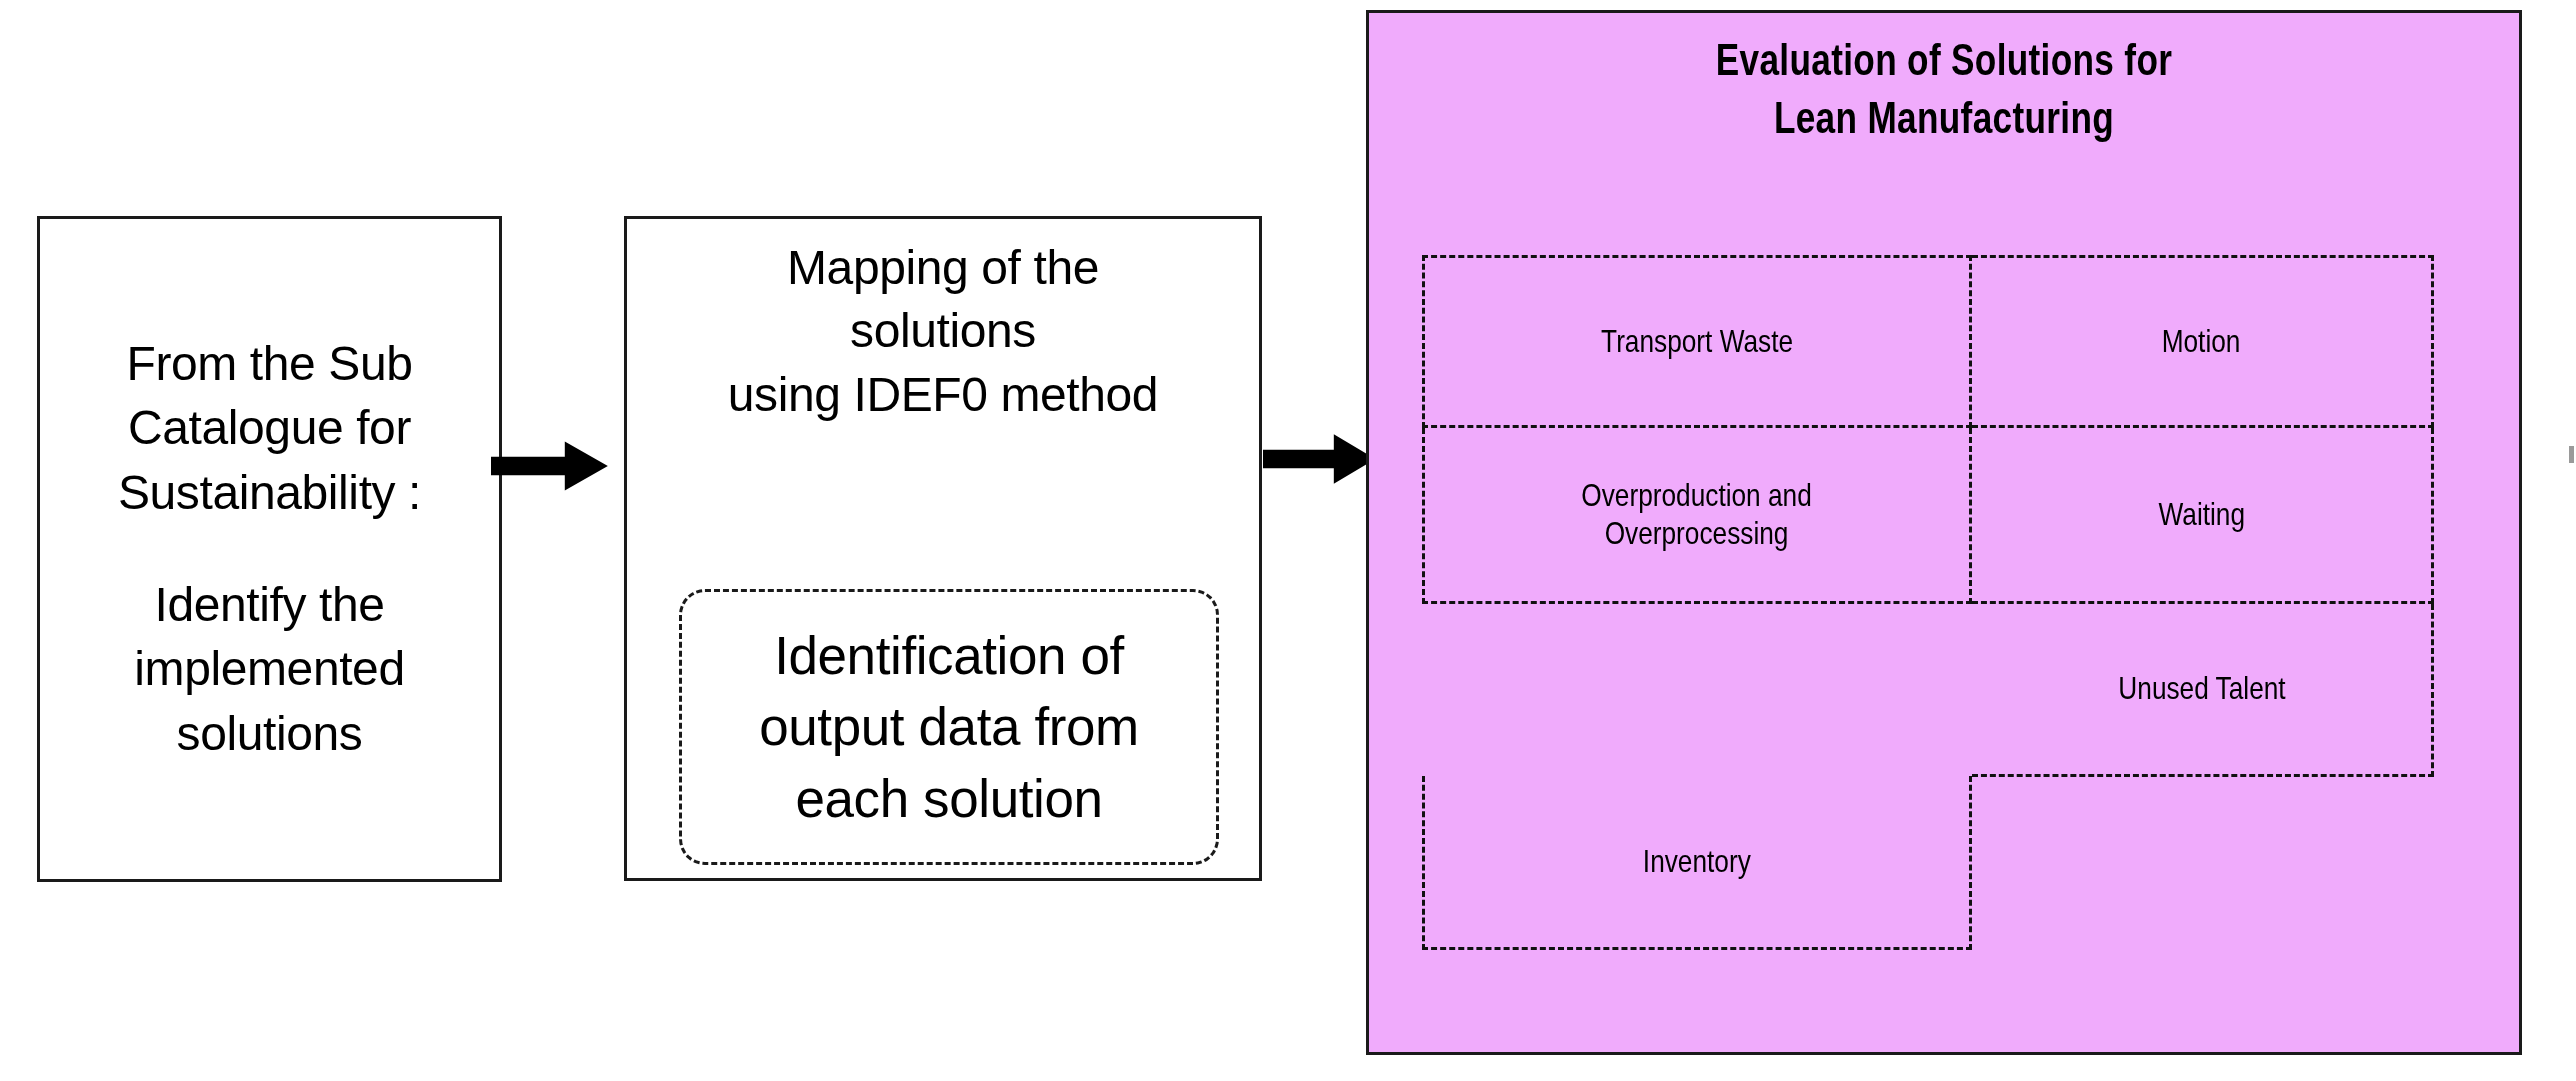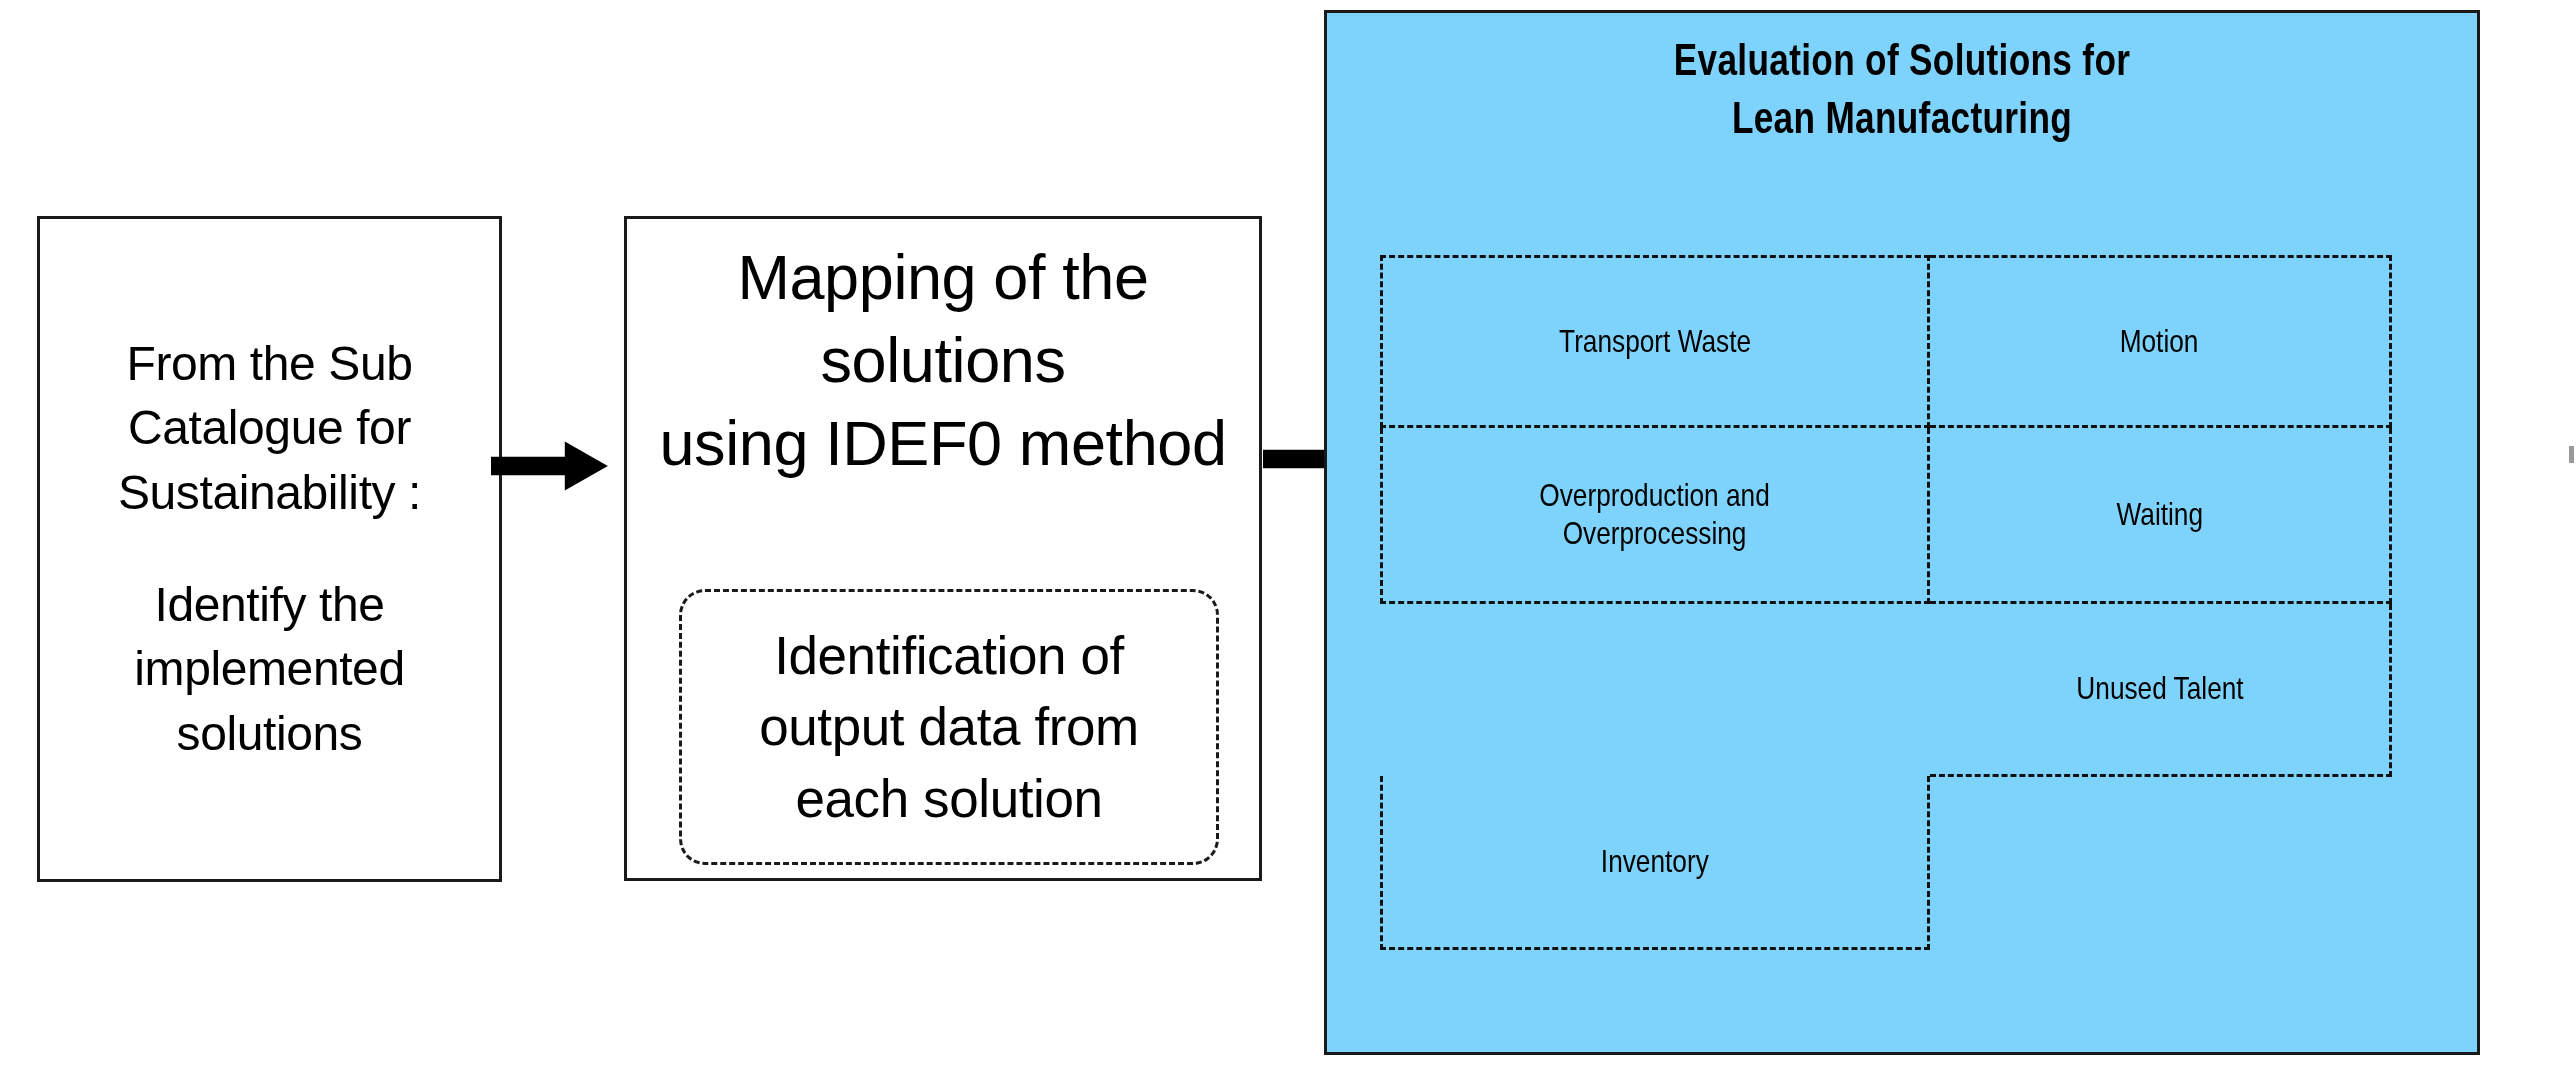--- a/index.html
+++ b/index.html
@@ -56,21 +56,21 @@
 
   
   #stage2 {
     left: 624px; top: 216px;
     width: 638px; height: 665px;
     justify-content: flex-start;
   }
   .stage2-head {
     width: 100%;
     text-align: center;
-    font-size: 63px;
+    font-size: 48px;
     line-height: 1.32;
     letter-spacing: -0.4px;
     margin-top: 17px;
     white-space: pre-line;
   }
   #stage2-inner {
     position: absolute;
     left: 52px; top: 370px;
     width: 534px; height: 270px;
     border: 3.8px dashed #1a1a1a;
@@ -84,24 +84,24 @@
     width: 100%;
     text-align: center;
     font-size: 53px;
     line-height: 1.34;
     letter-spacing: -0.4px;
     white-space: pre-line;
   }
 
   
   #stage3 {
-    left: 1324px; top: 10px;
+    left: 1366px; top: 10px;
     width: 1156px; height: 1045px;
     border: 3.8px solid #1a1a1a;
-    background: #7dd3fc;
+    background: #f0abfc;
   }
   #stage3-title {
     position: absolute;
     left: 0; top: 18.4px;
     width: 100%;
     text-align: center;
     font-size: 44px;
     font-weight: bold;
     line-height: 1.32;
     white-space: pre-line;

